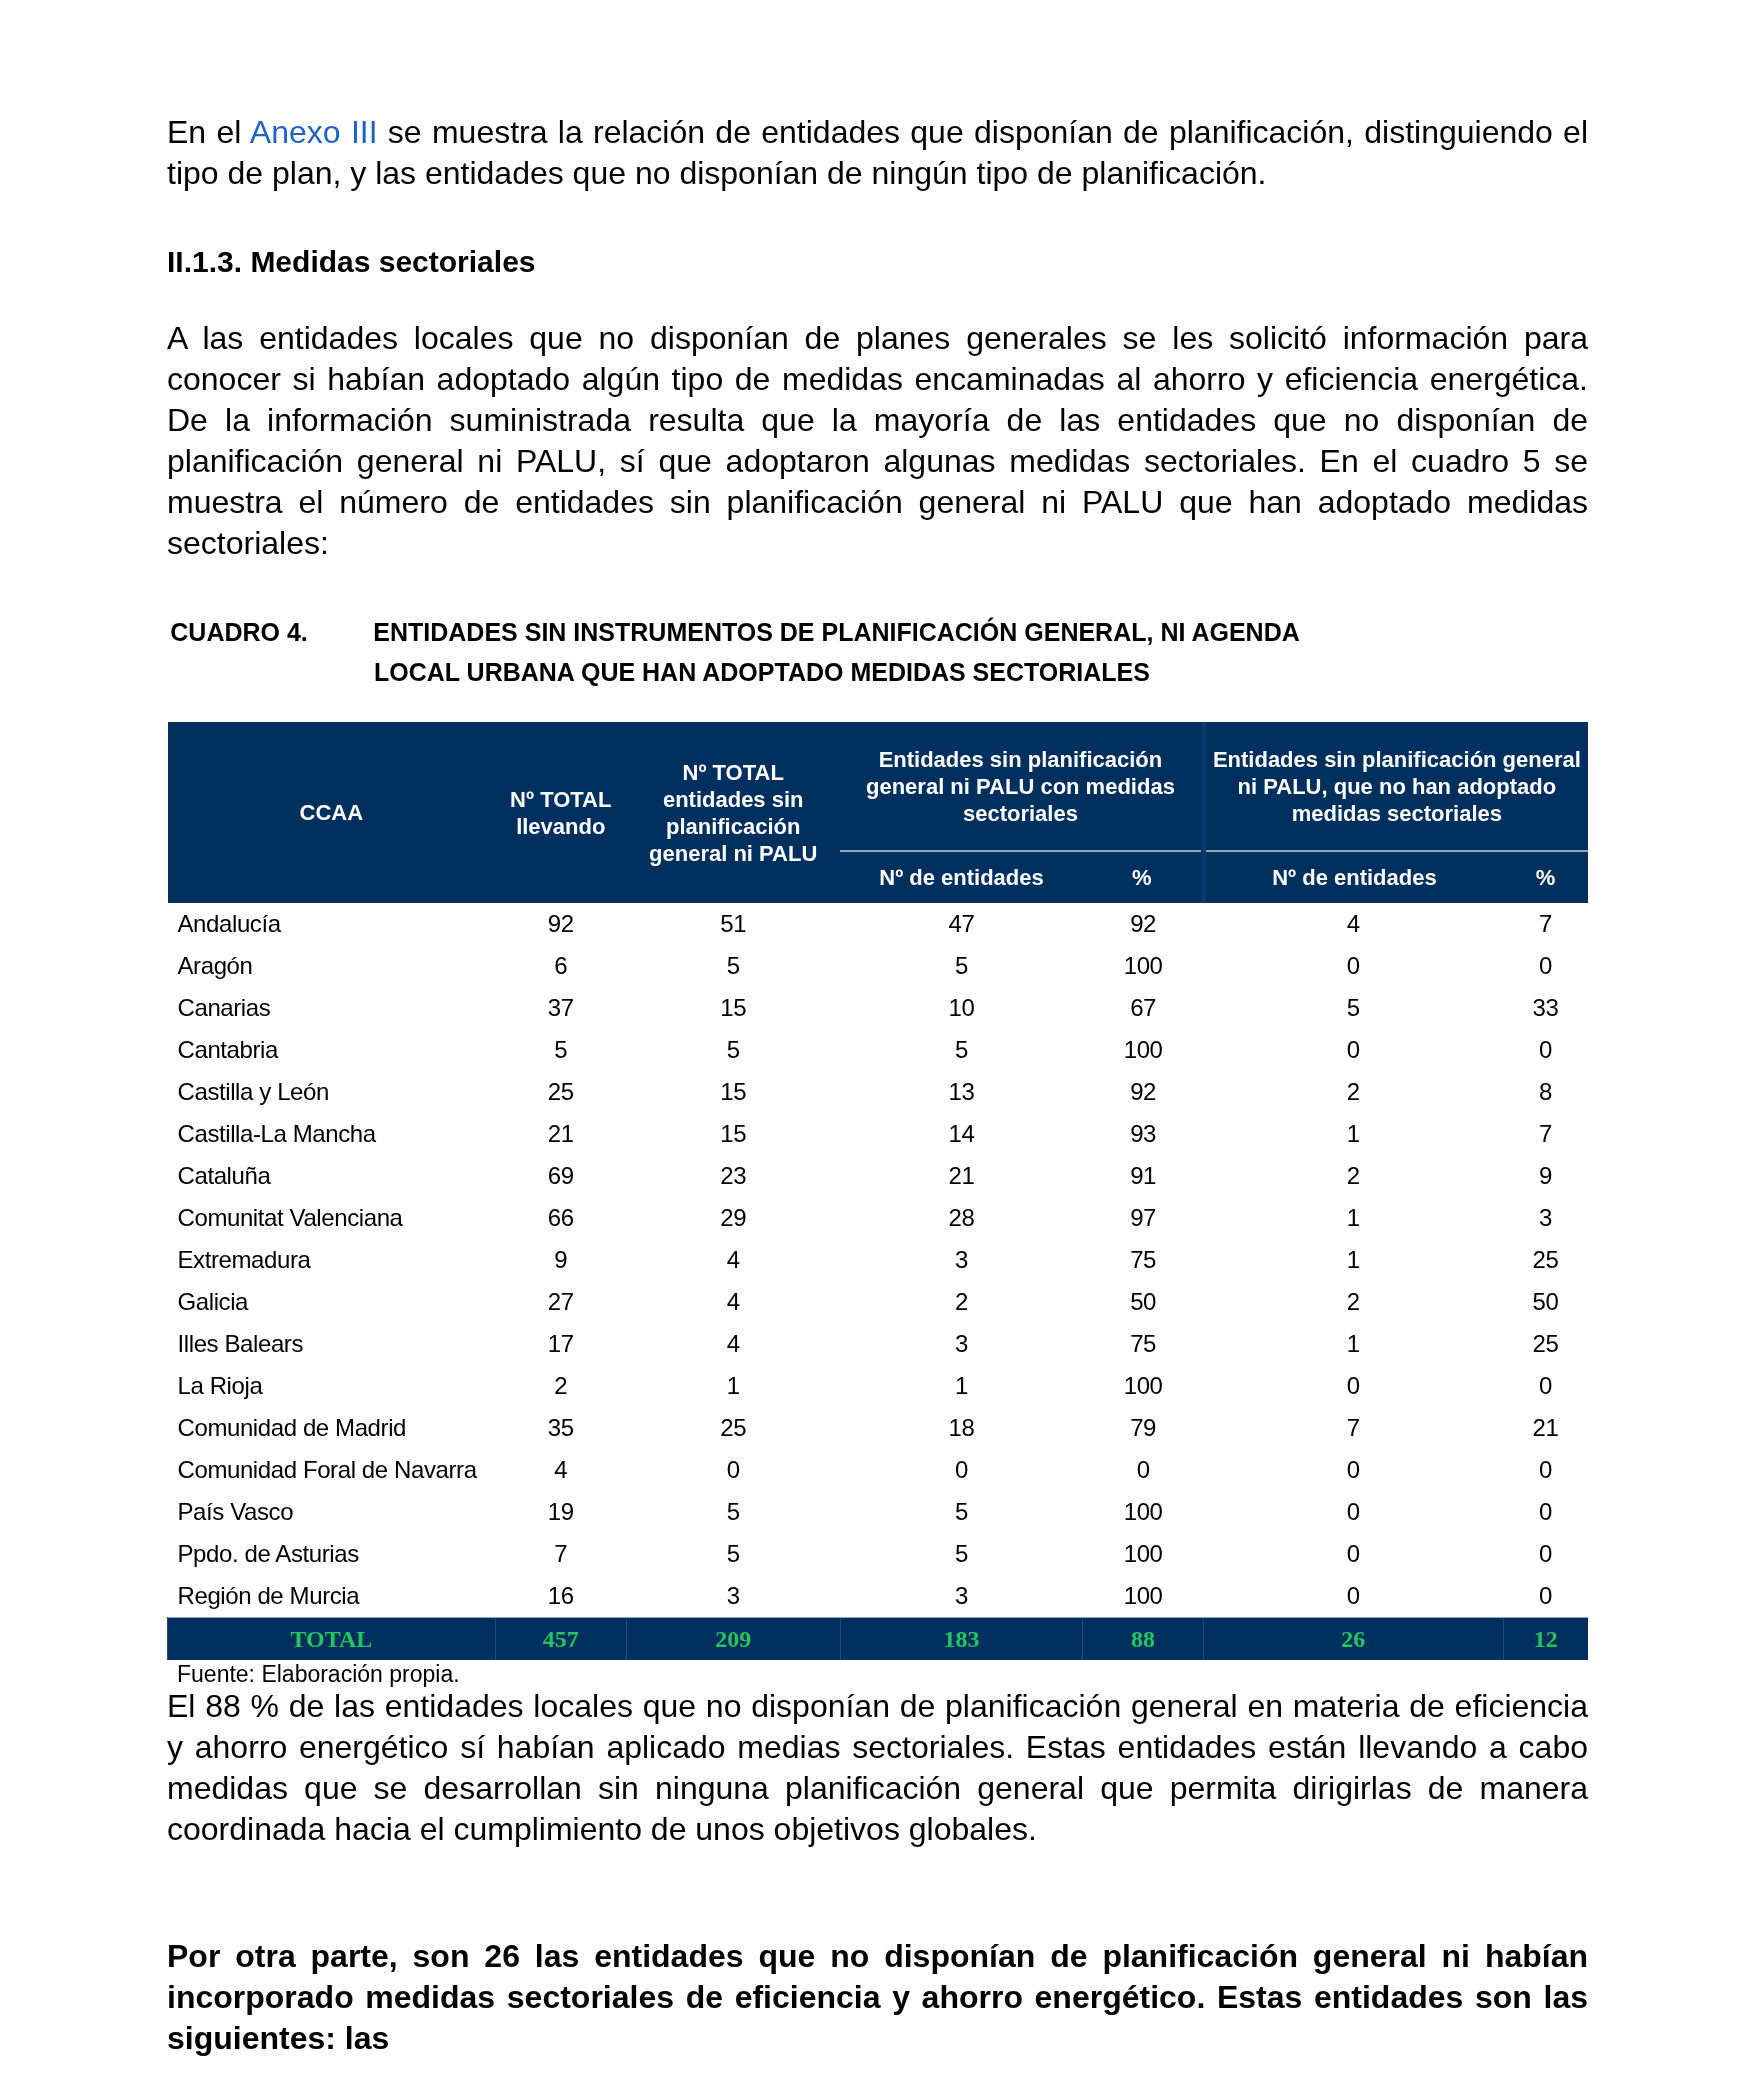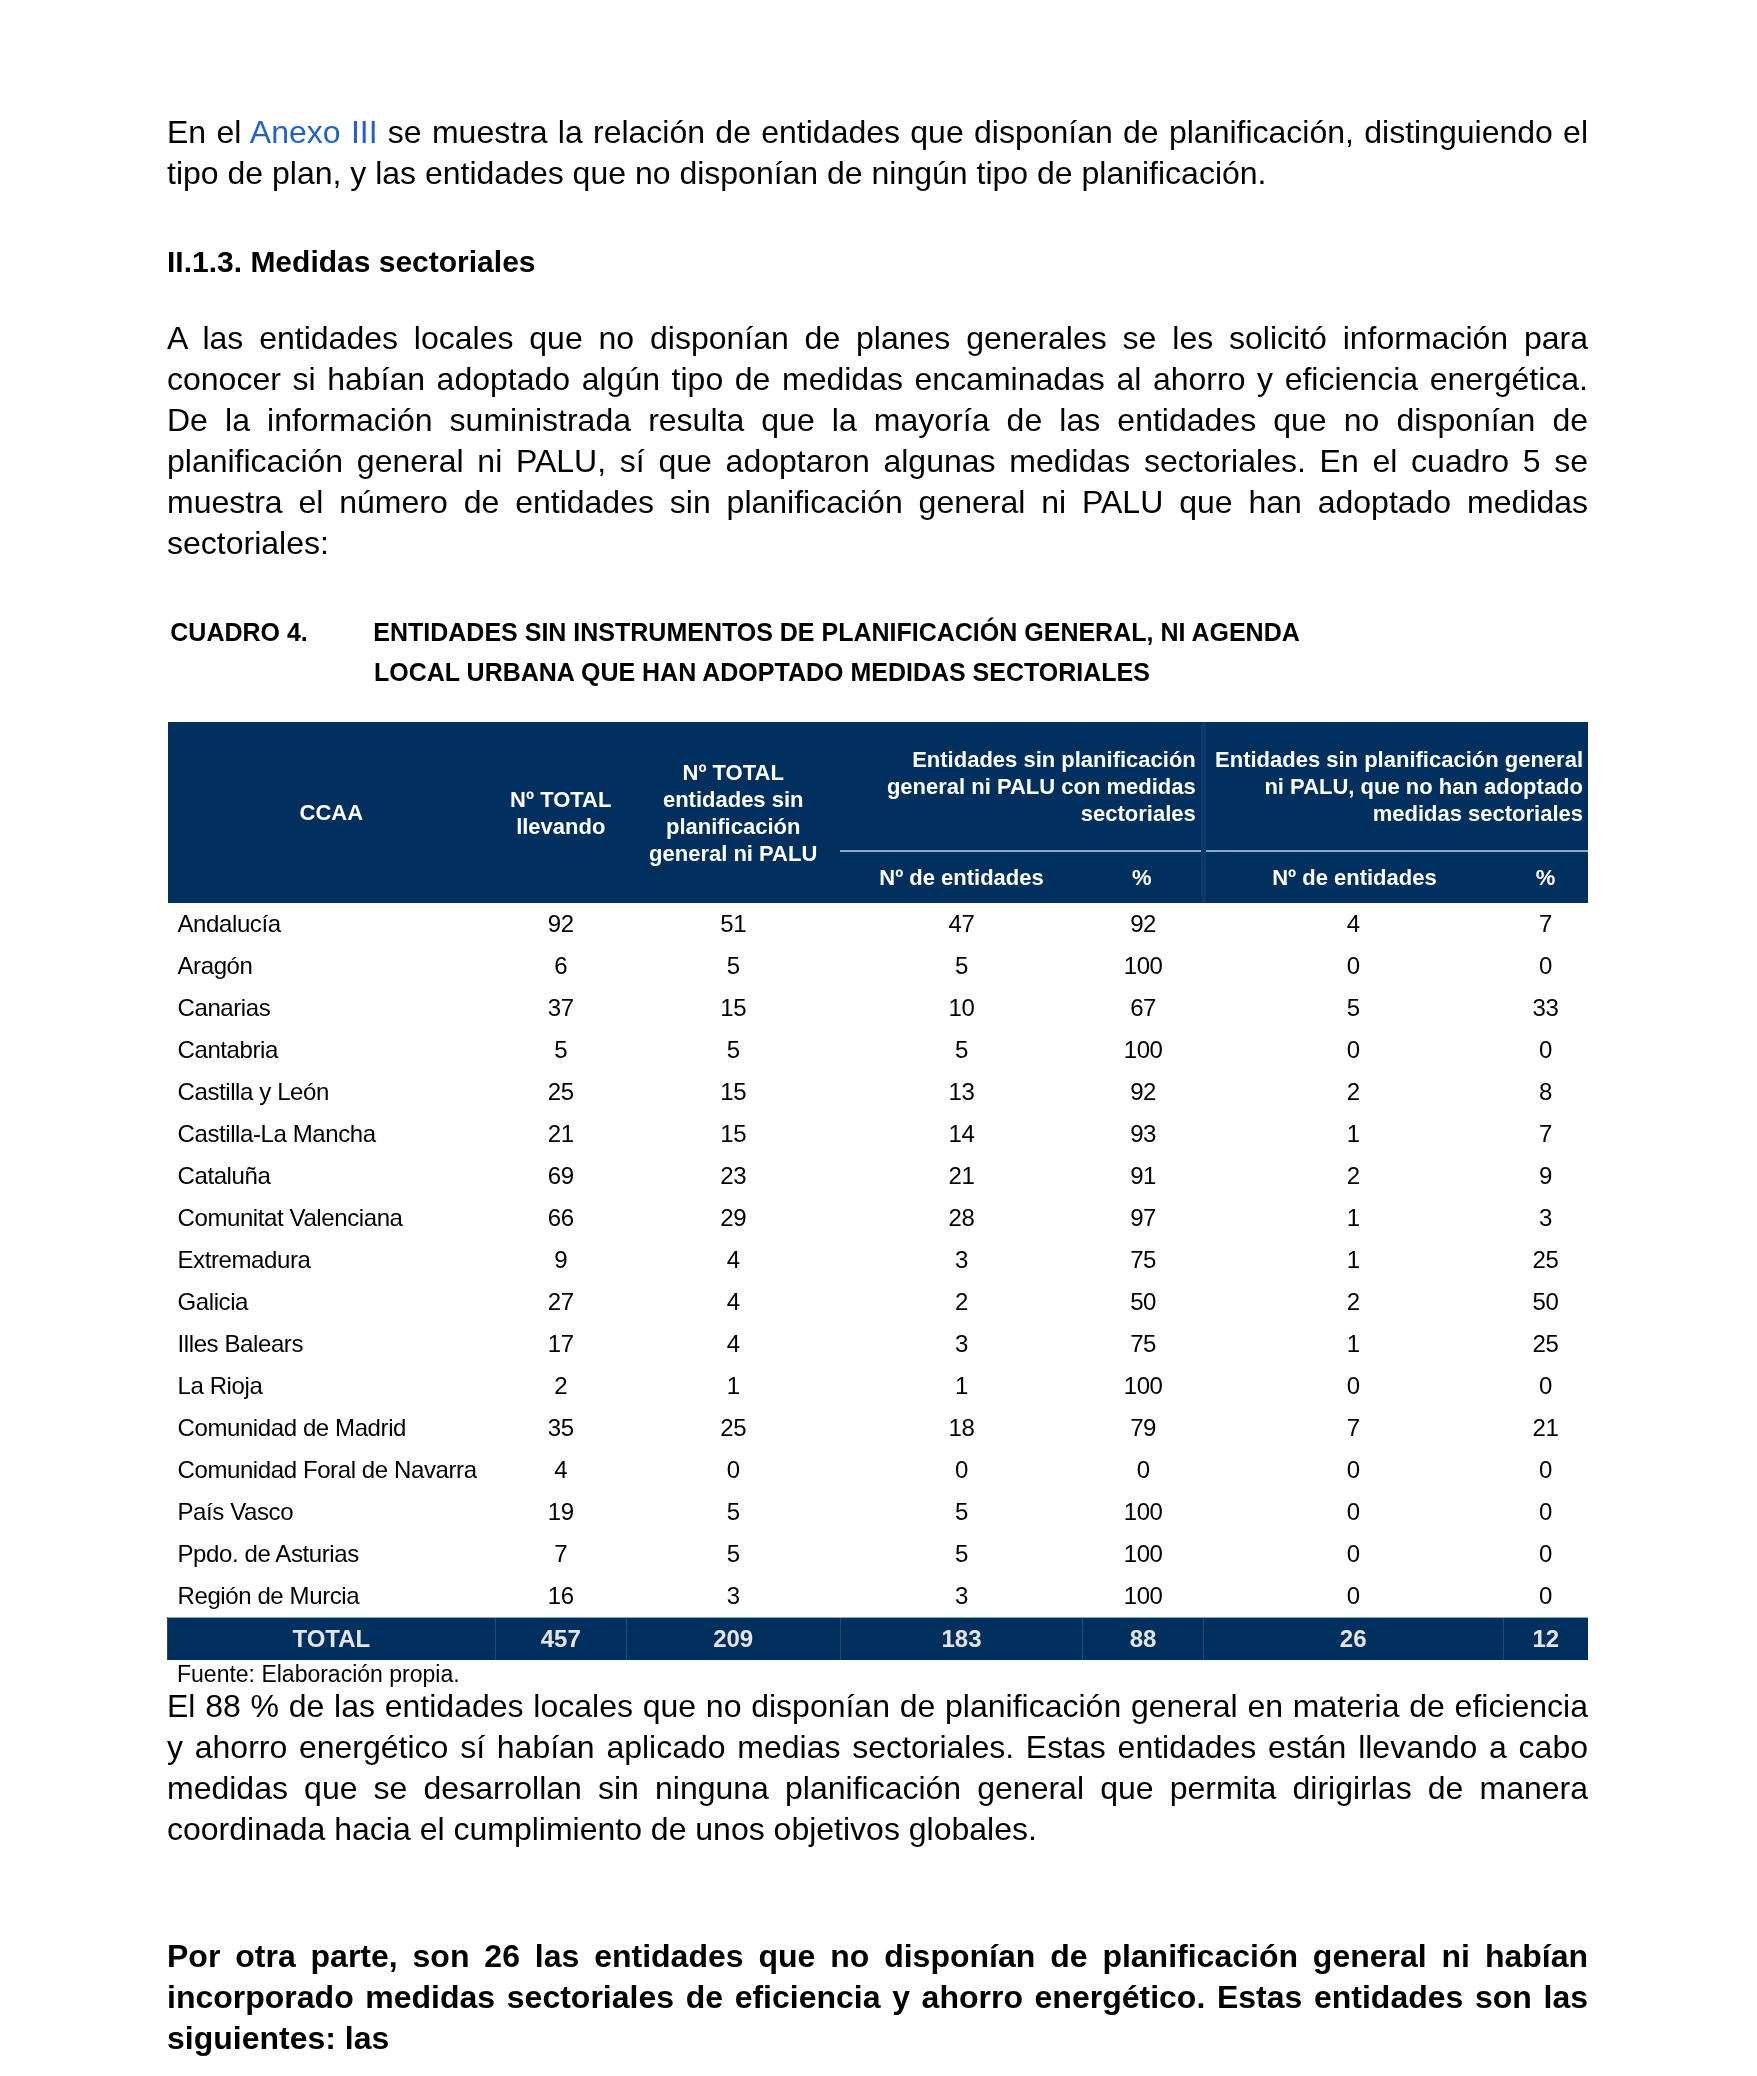--- a/index.html
+++ b/index.html
@@ -12,25 +12,25 @@
   .h3 { position:absolute; top:245px; left:0; font-size:30px; font-weight:bold; }
   .p2 { position:absolute; top:318px; left:0; width:1421px; }
   .caption { position:absolute; top:612px; left:0; width:1421px; font-size:25px; font-weight:bold; line-height:40px; }
   .caption .l1 { display:block; text-align:left; padding-left:3.3px; }
   .caption .l1 .num { display:inline-block; width:203px; }
   .caption .l2 { display:block; padding-left:207px; }
   table { position:absolute; top:722px; left:0; width:1421px; border-collapse:collapse; font-size:24px; }
   thead th { background:#02305e; color:#fff; font-weight:bold; font-size:22px; line-height:27px; padding:0 5px; text-align:center; }
   thead tr.r1 th { height:128px; }
   thead tr.r2 th { height:51px; }
-  th.grp { border-bottom:2.5px solid #8fa6c0;text-align:right; }
+  th.grp { border-bottom:2.5px solid #8fa6c0; }
   th.gap { border-left:5px solid #0a3a6a; }
   tbody td { height:42px; text-align:center; padding:0; letter-spacing:-0.4px; }
   tbody td.name { text-align:left; padding-left:10px; }
-  tfoot td { background:#02305e; color:#e5e5e5; font-weight:bold; height:40px; text-align:center; font-size:24px; border-left:0.8px solid #214a78; border-top:1.7px solid #8fa6c0; }
+  tfoot td { background:#02305e; color:#22c55e; font-weight:bold; height:40px; text-align:center; font-size:24px; border-left:0.8px solid #214a78; border-top:1.7px solid #8fa6c0;font-family:Liberation Serif, serif; }
   .source { position:absolute; top:1661px; left:10px; font-size:23px; }
   .p3 { position:absolute; top:1686px; left:0; width:1421px; }
   .p4 { position:absolute; top:1936px; left:0; width:1421px;font-weight:bold; }
   .col1 { width:305px; } .col2 { width:122px; } .col3 { width:199px; }
   .col4 { width:226px; } .col5 { width:112px; } .col6 { width:279px; } .col7 { width:79px; }
 </style>
 </head>
 <body>
 
 <div class="page">

